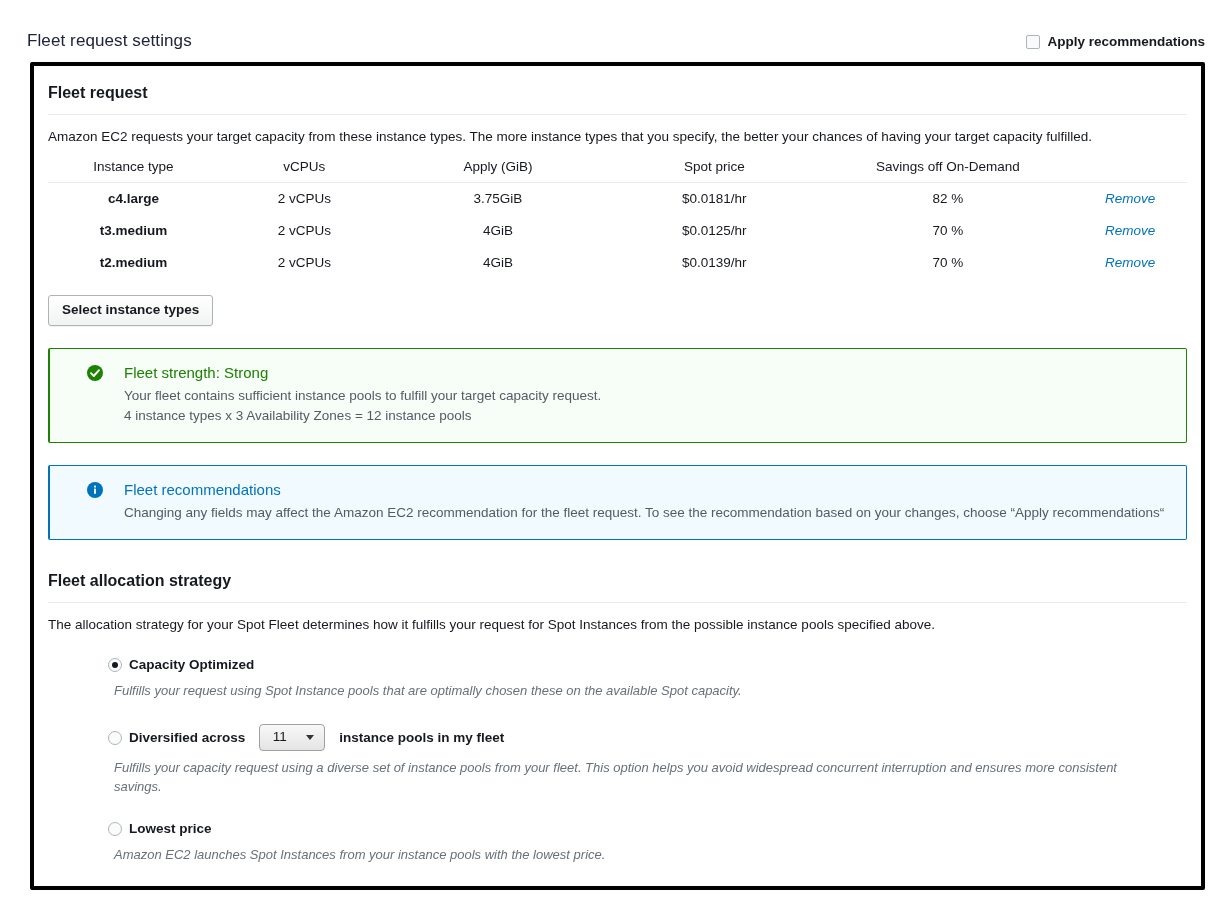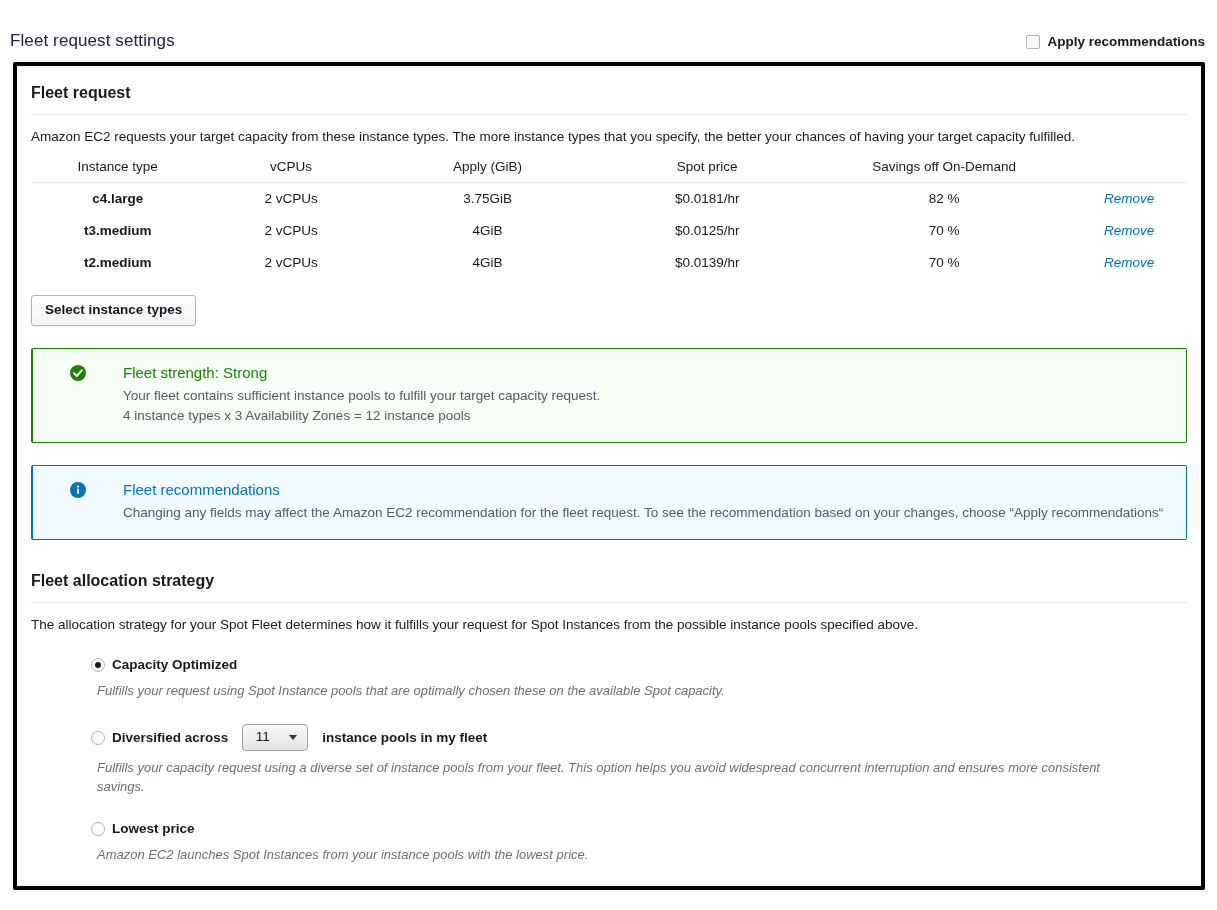--- a/index.html
+++ b/index.html
@@ -13,20 +13,21 @@
     font-family: "Liberation Sans", sans-serif;
     color: #16191f;
     -webkit-font-smoothing: antialiased;
   }
 
   .page {
     position: relative;
     width: 1217px;
     height: 910px;
     box-sizing: border-box;
+    padding-left: 17px;
   }
 
   
   .page-header {
     display: flex;
     align-items: flex-start;
     justify-content: space-between;
     padding: 30px 12px 0 10px;
     box-sizing: border-box;
   }
@@ -149,21 +150,21 @@
     box-shadow: 0 1px 0 rgba(0,0,0,0.05);
     cursor: pointer;
     line-height: 18px;
   }
 
   
   .alert {
     margin-top: 22px;
     display: flex;
     align-items: flex-start;
-    gap: 16px;
+    gap: 0;
     padding: 14px 16px 16px 16px;
     box-sizing: border-box;
     border-radius: 2px;
   }
   .alert-success {
     background: #f7fdf7;
     border: 1px solid #1d8102;
     border-left-width: 2px;
   }
   .alert-info {

